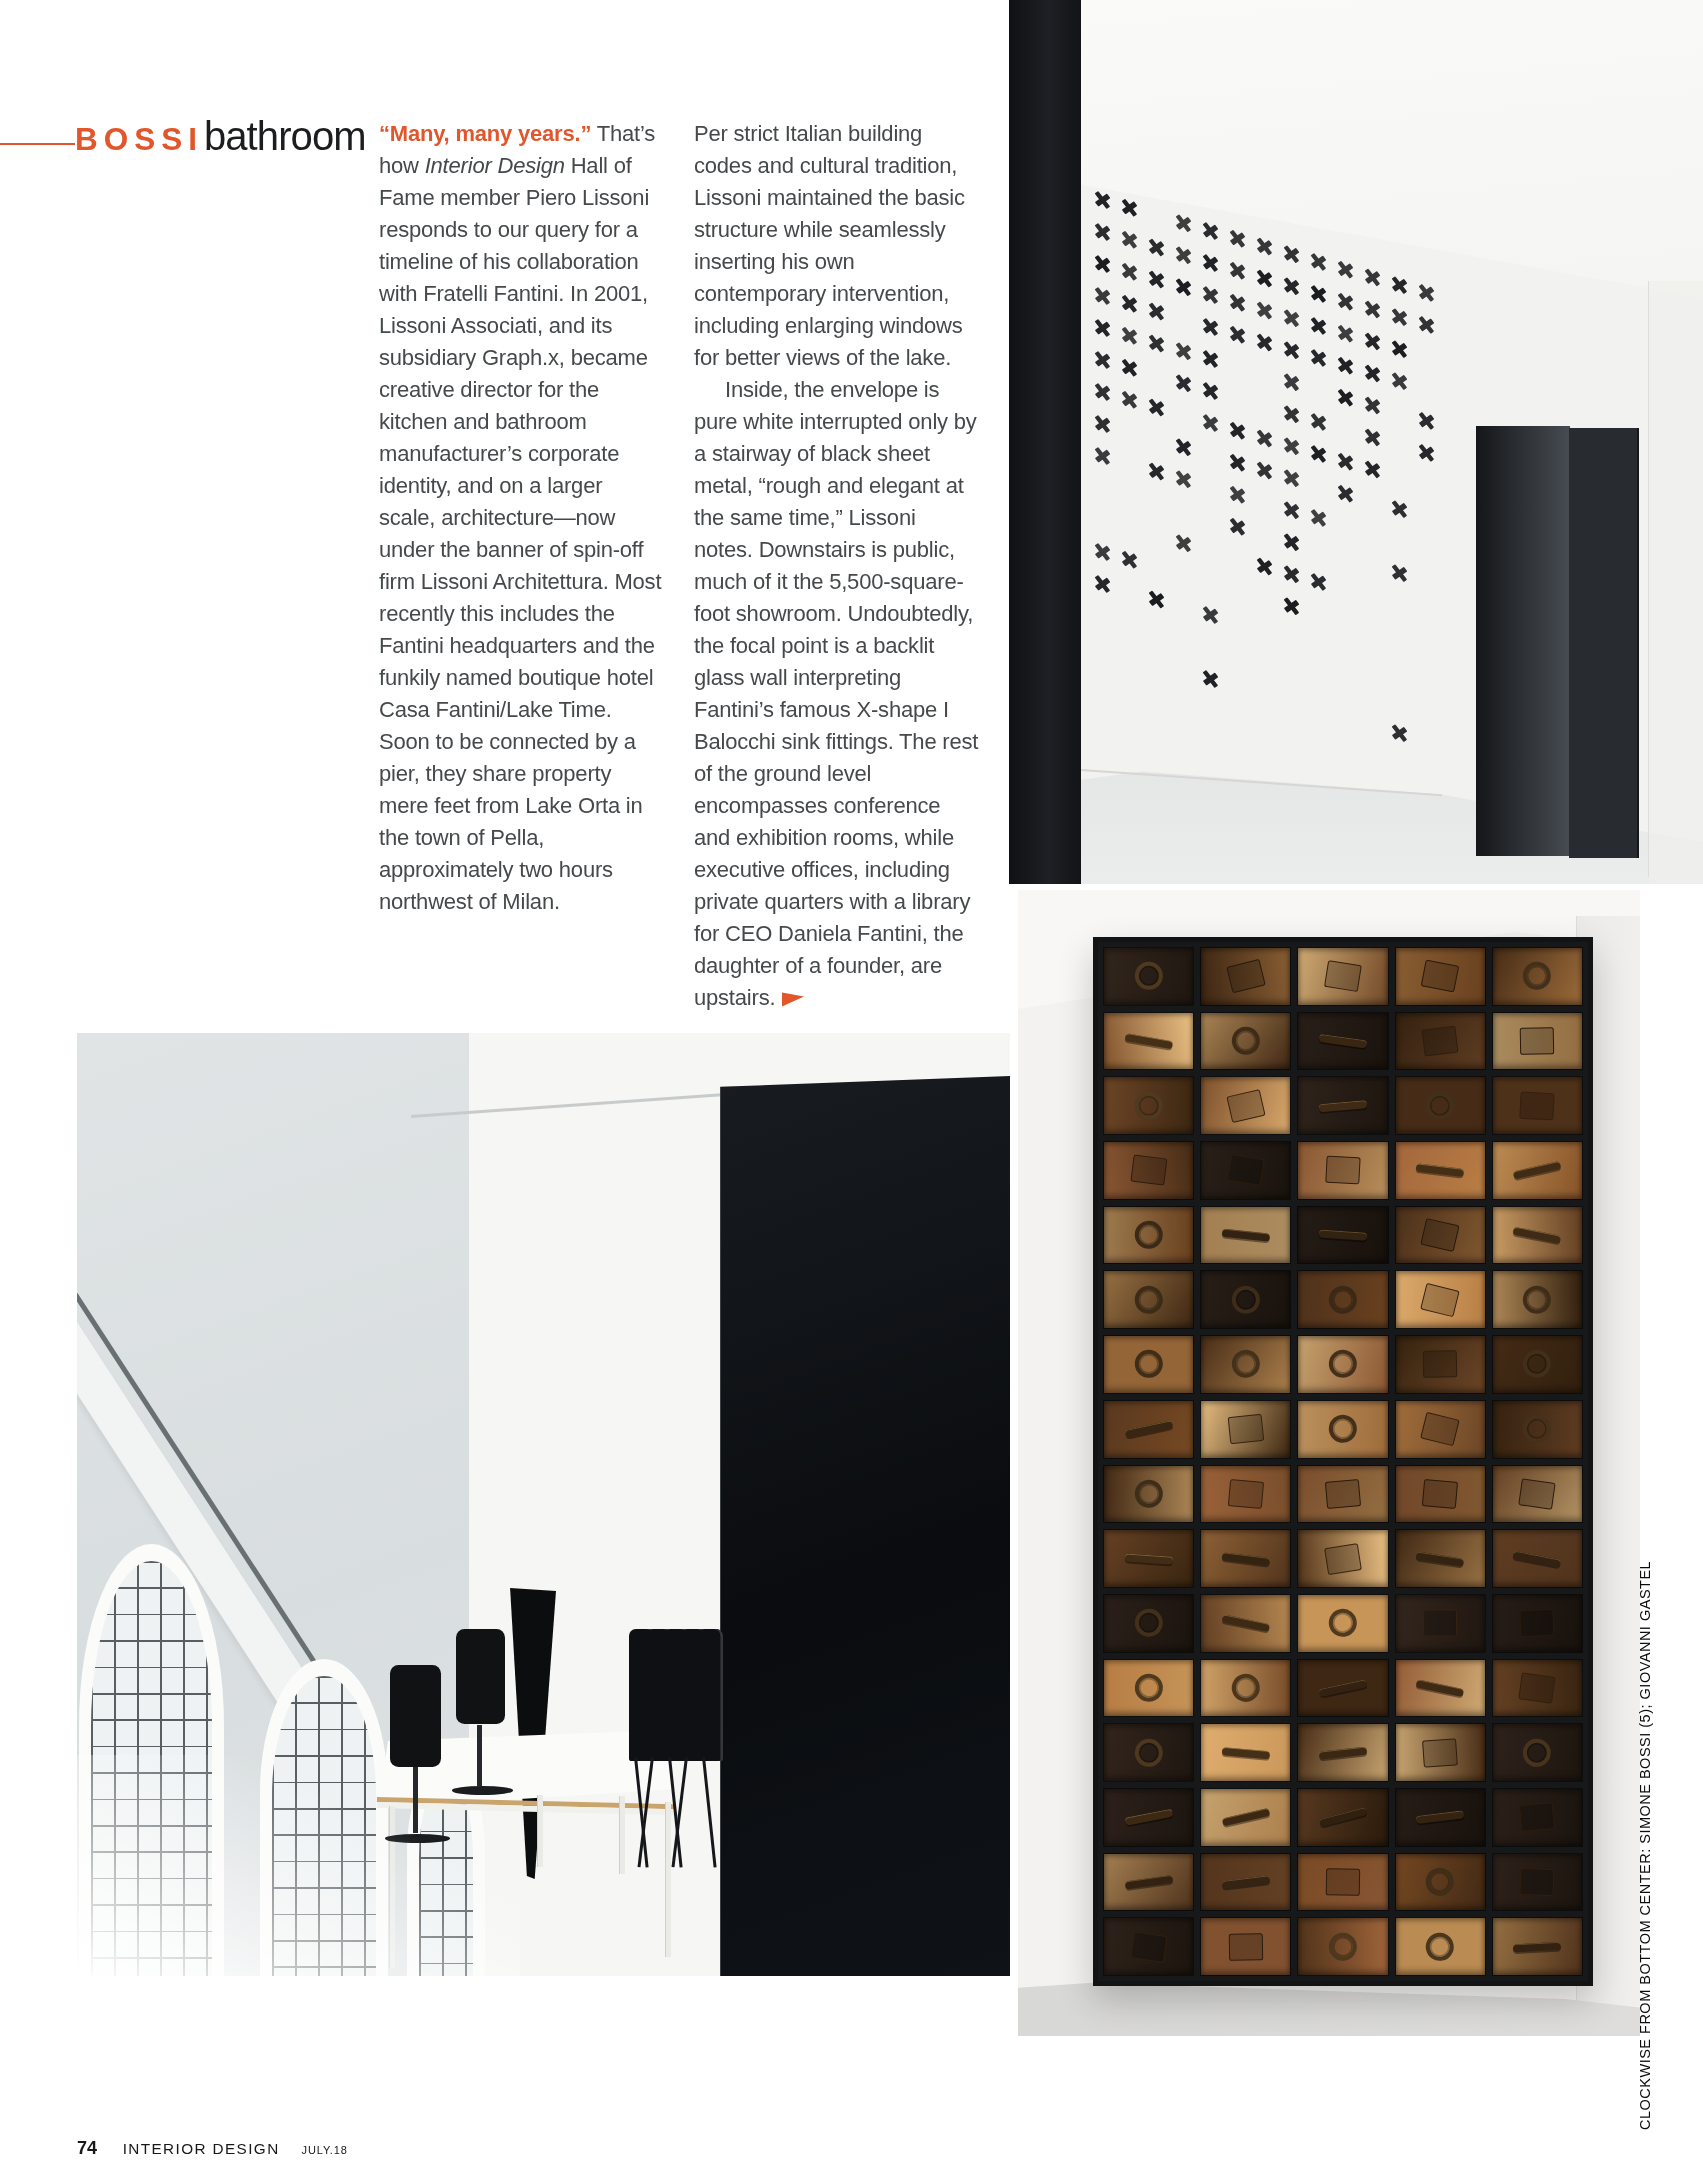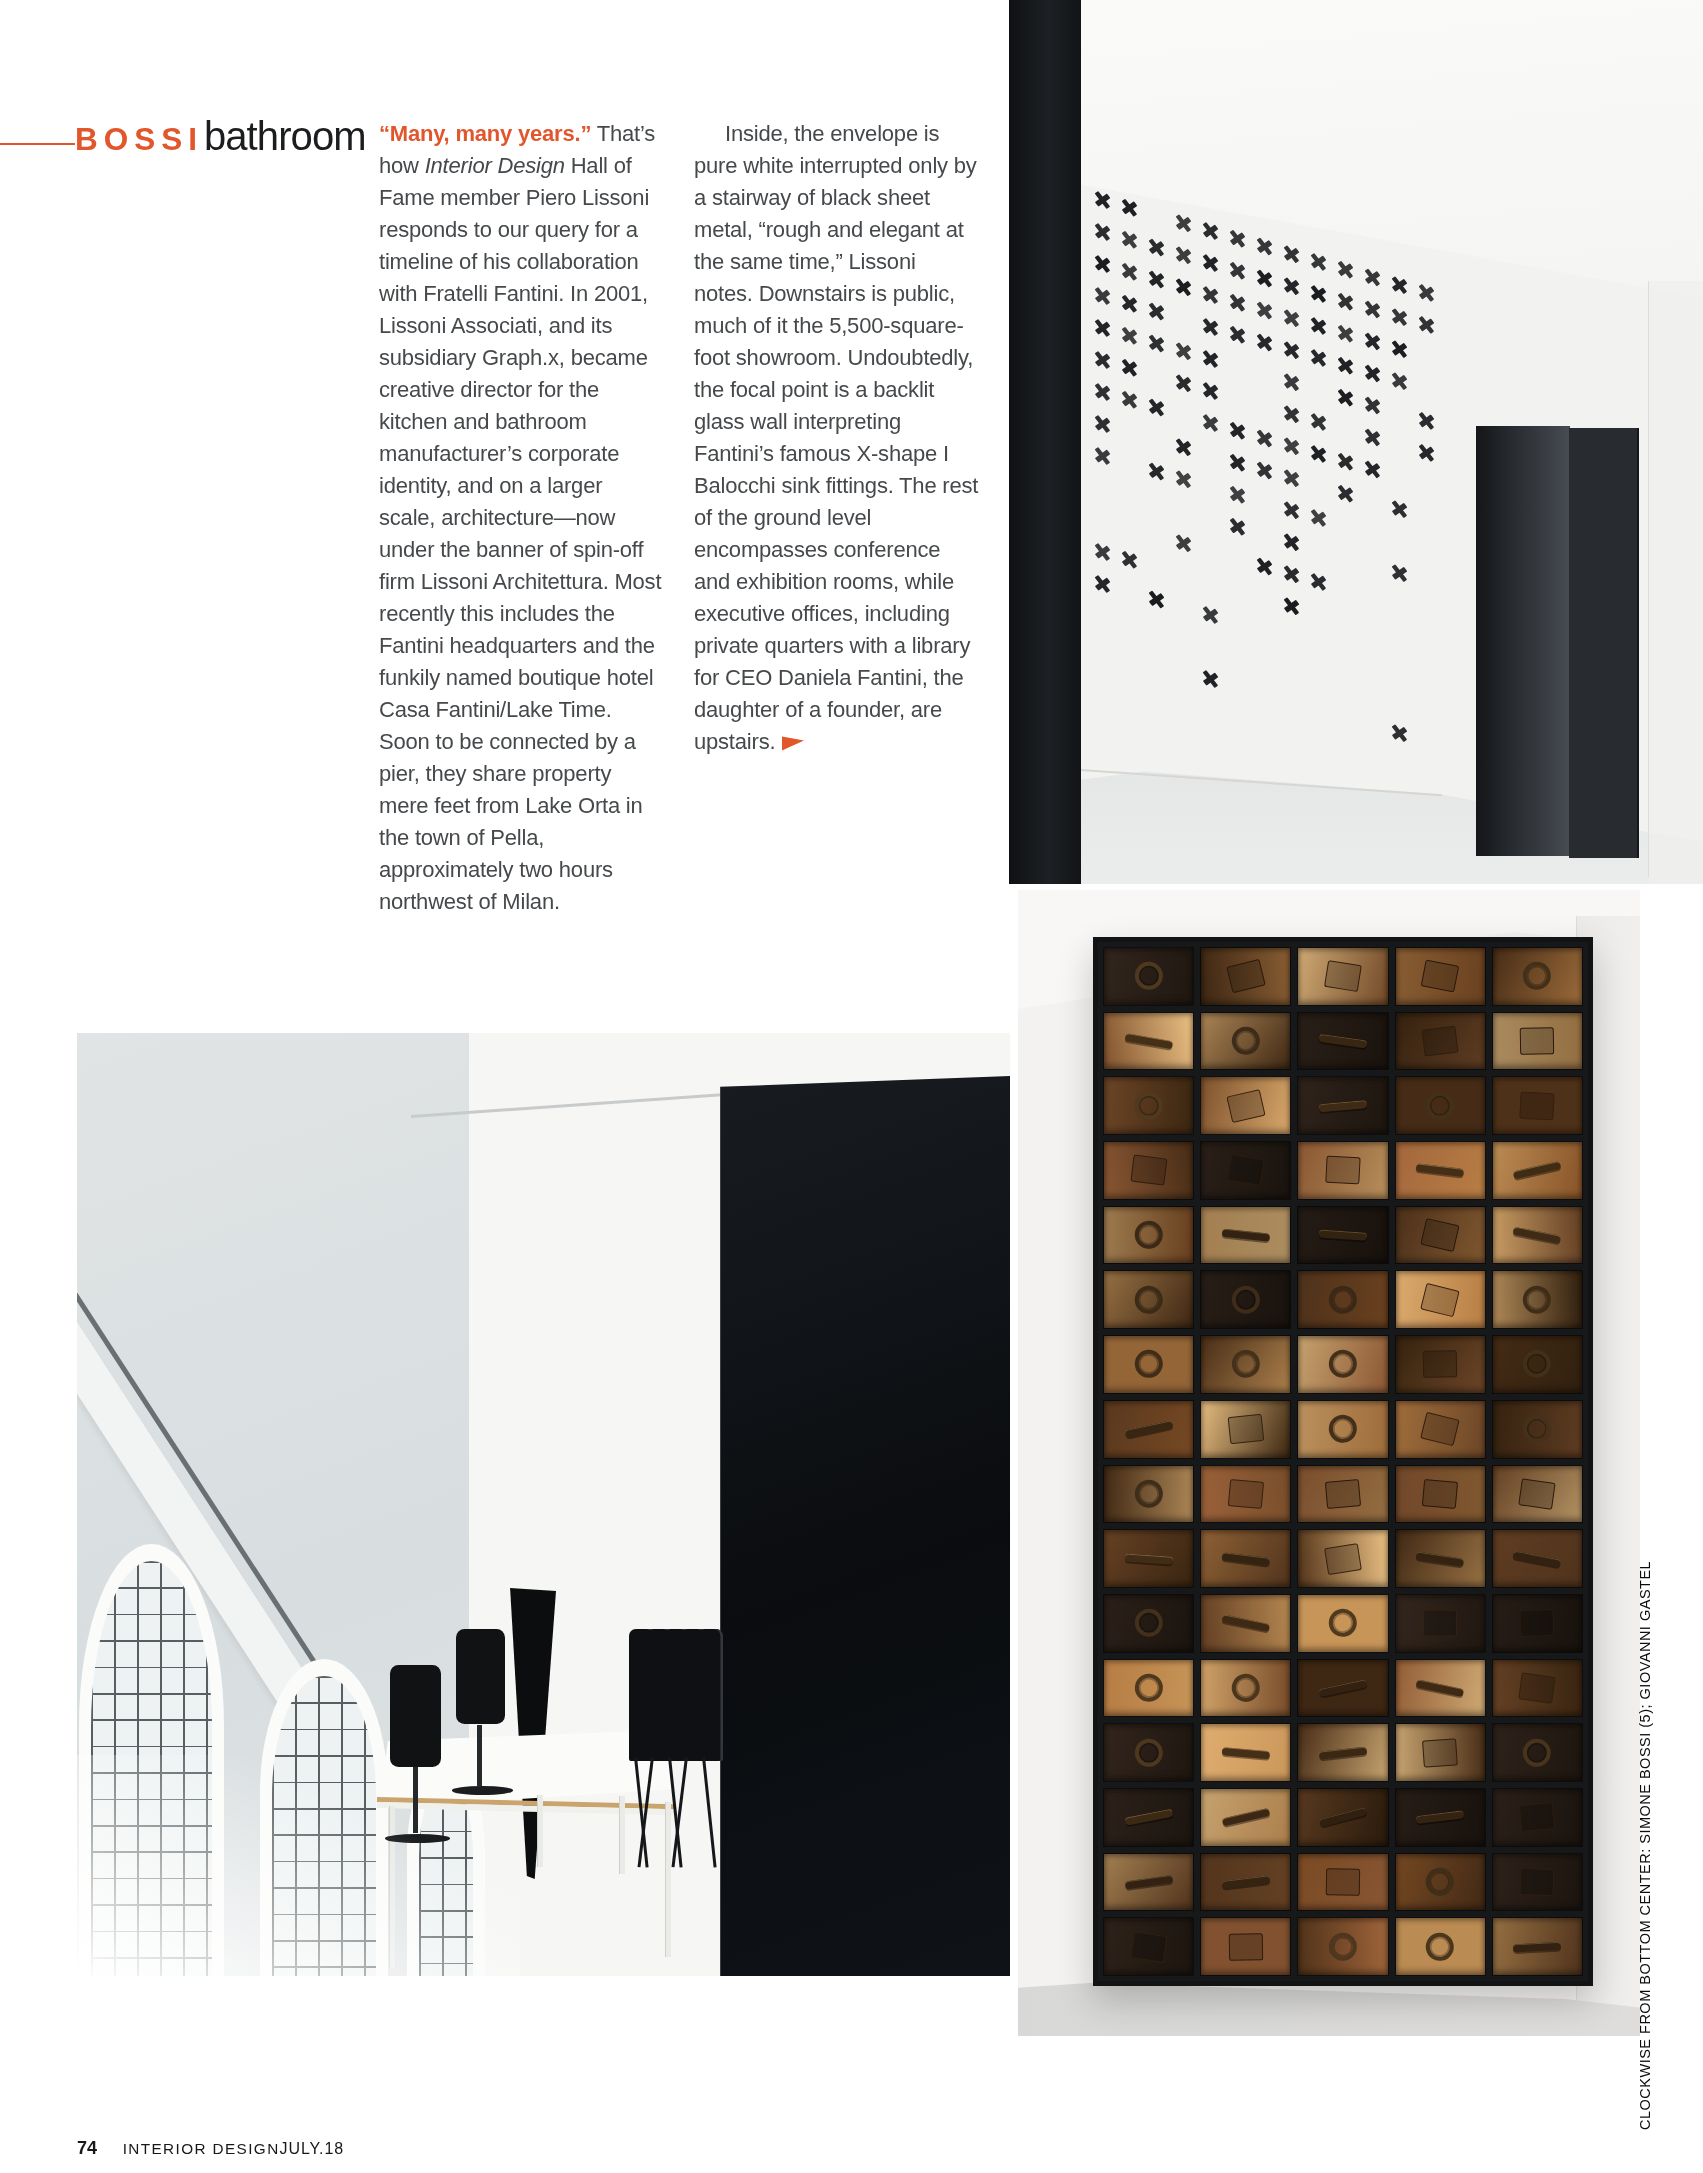--- a/index.html
+++ b/index.html
@@ -116,40 +116,41 @@
   .hw1{width:20.4px;height:20.4px;border:4.3px solid #43301a;border-radius:50%;box-shadow:inset 0 0 0 1.7px #00000044;}
   .hw2{width:36%;height:44%;background:#00000033;border:1.7px solid #2e1d0e;border-radius:2.6px;}
 
   
   .photo-credit{position:absolute;left:1637px;top:1612px;height:518px;width:22px;
                 writing-mode:vertical-rl;transform:rotate(180deg);
                 font-size:14.5px;letter-spacing:0.5px;color:#0c0c0c;white-space:nowrap;}
   .footer{position:absolute;left:77px;top:2138px;display:flex;align-items:baseline;color:#17181a;}
   .footer .pageno{font-weight:bold;font-size:18px;}
   .footer .mag{font-size:15.3px;letter-spacing:1.4px;margin-left:25.6px;}
-  .footer .issue{font-size:16px;letter-spacing:0.9px;}
+  .footer .issue{font-size:11px;letter-spacing:0.9px;margin-left:22px;}
 </style>
 </head>
 <body>
 
 <div class="page">
 
   <div class="kicker">
     <div class="kicker-rule"></div>
     <div class="kicker-words">
       <span class="kicker-accent">BOSSI</span>
         <span class="kicker-rest">bathroom</span>
     </div>
   </div>
 
   <div class="col col-1">
     <p><span class="lead">“Many, many years.”</span><span> That’s how </span><span class="mag-italic">Interior Design</span><span> Hall of Fame member Piero Lissoni responds to our query for a timeline of his collaboration with Fratelli Fantini. In 2001, Lissoni Associati, and its subsidiary Graph.x, became creative director for the kitchen and bathroom manufacturer’s corporate identity, and on a larger scale, architecture—now under the banner of spin-off firm Lissoni Architettura. Most recently this includes the Fantini headquarters and the funkily named boutique hotel Casa Fantini/Lake Time. Soon to be connected by a pier, they share property mere feet from Lake Orta in the town of Pella, approximately two hours northwest of Milan.</span></p>
   </div>
 
   <div class="col col-2">
+    <p>Per strict Italian building codes and cultural tradition, Lissoni maintained the basic structure while seamlessly inserting his own contemporary intervention, including enlarging windows for better views of the lake.</p>
     <p class="indented"><span>Inside, the envelope is pure white interrupted only by a stairway of black sheet metal, “rough and elegant at the same time,” Lissoni notes. Downstairs is public, much of it the 5,500-square-foot showroom. Undoubtedly, the focal point is a backlit glass wall interpreting Fantini’s famous X-shape I Balocchi sink fittings. The rest of the ground level encompasses conference and exhibition rooms, while executive offices, including private quarters with a library for CEO Daniela Fantini, the daughter of a founder, are upstairs.</span><span class="end-arrow"></span></p>
   </div>
 
   <figure class="photo photo-tr" style="margin:0;">
     <div class="p1-ceiling"></div>
     <div class="p1-floor"></div>
     <div class="p1-wallfoot"></div>
     <div class="p1-doorway"></div>
     <div class="p1-door"></div>
     <div class="p1-corner"></div>

